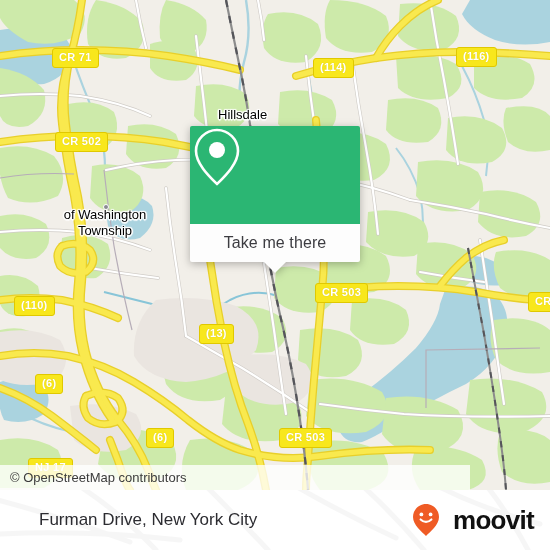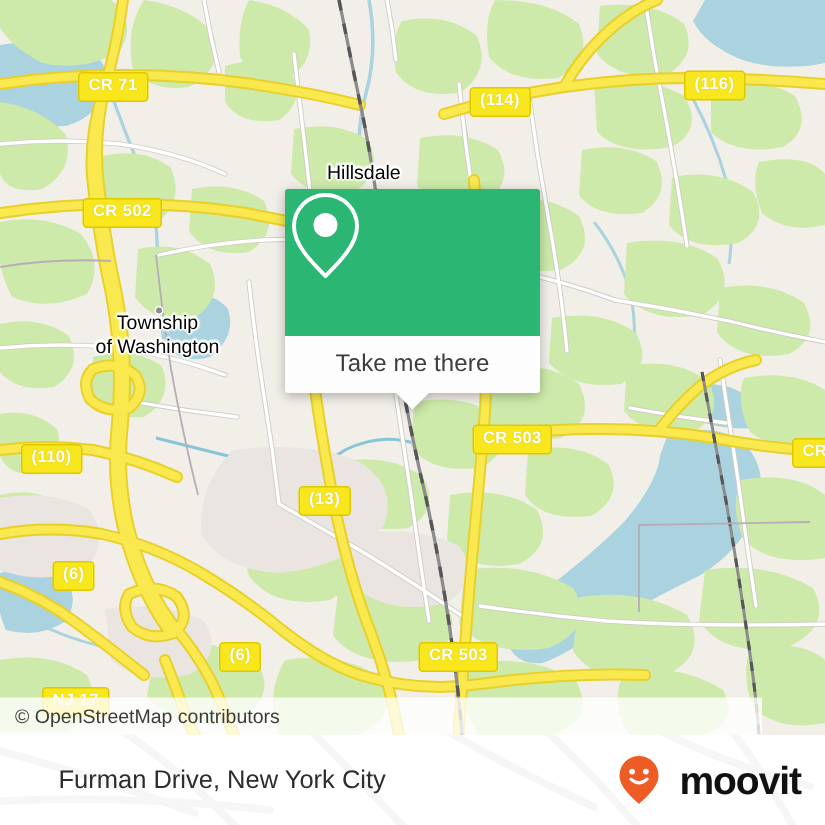--- a/index.html
+++ b/index.html
@@ -67,21 +67,21 @@
   .popup-tail{
     position:absolute;left:50%;bottom:-11px;margin-left:-11px;
     width:0;height:0;
     border-left:11px solid transparent;
     border-right:11px solid transparent;
     border-top:11px solid #fdfdfd;
   }
 
   
   .attrib{
-    position:absolute;left:0;top:465px;width:508px;height:25px;
+    position:absolute;left:0;top:465px;width:470px;height:25px;
     background:rgba(255,255,255,.78);
     display:flex;align-items:center;
     box-sizing:border-box;padding-left:10px;
   }
   .attrib span{color:#3b3b3b;font-size:13px;}
 
   
   .footer{
     position:absolute;left:0;top:490px;width:550px;height:60px;
     background:#ffffff;overflow:hidden;
@@ -298,22 +298,22 @@
           <path d="M426,408 L426,350 L540,348"></path>
           <path d="M0,178 Q36,172 74,174"></path>
         </g>
       </g>
     </svg>
 
     <div class="place" style="left:218px;top:107px;">Hillsdale</div>
     <div class="place-dot" style="left:246px;top:126px;"></div>
 
     <div class="place two" style="left:55px;top:207px;width:100px;">
+      <div>of Washington</div>
       <div>Township</div>
-      <div>of Washington</div>
     </div>
     <div class="place-dot" style="left:103px;top:204px;"></div>
 
     <div class="shield" style="left:52px;top:48px;">CR 71</div>
     <div class="shield" style="left:313px;top:58px;">(114)</div>
     <div class="shield" style="left:456px;top:47px;">(116)</div>
     <div class="shield" style="left:43px;top:132px;margin-left:12px;">CR 502</div>
     <div class="shield" style="left:315px;top:283px;">CR 503</div>
     <div class="shield" style="left:528px;top:292px;">CR 5</div>
     <div class="shield" style="left:14px;top:296px;">(110)</div>

